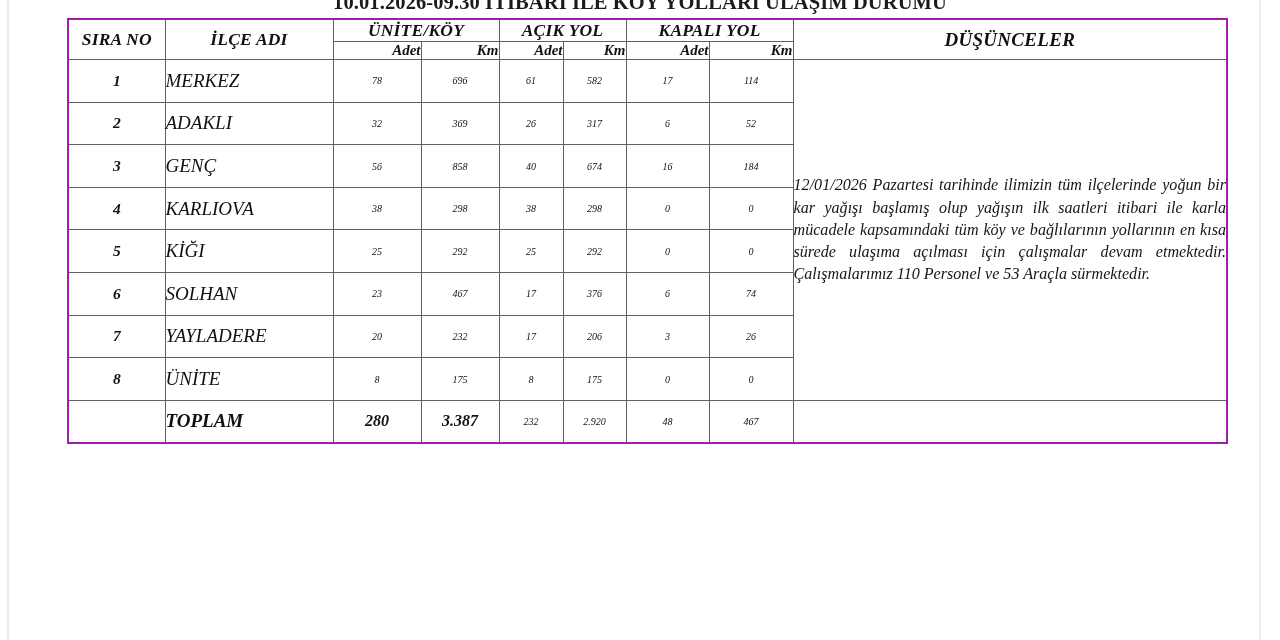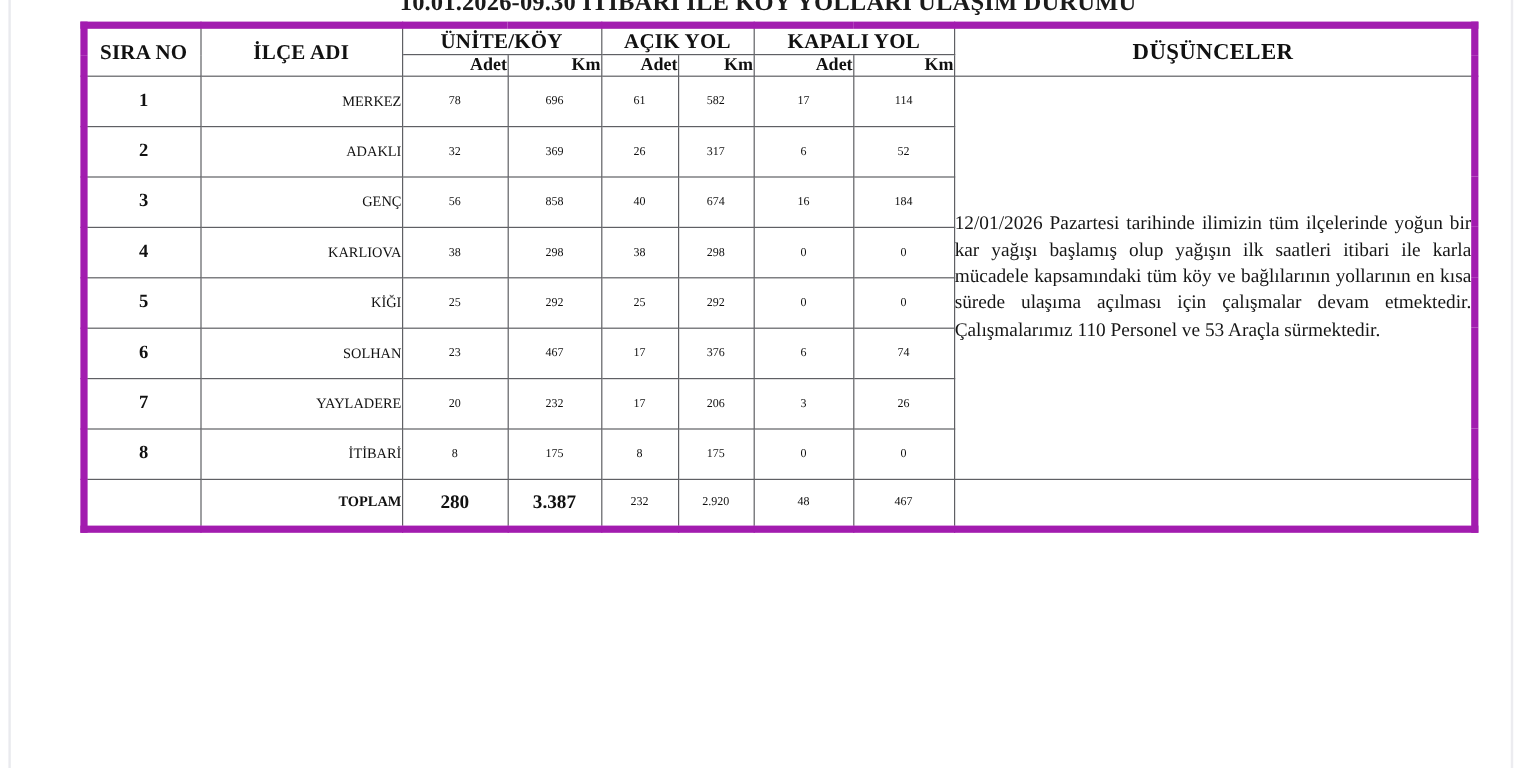--- a/index.html
+++ b/index.html
@@ -64,21 +64,22 @@
     table-layout: fixed;
     color: #111;
   }
   table.road-table td, table.road-table th {
     border: 1px solid #5f6064;
     padding: 0;
     vertical-align: middle;
     background: #fff;
   }
   table.road-table {
-    border: 6px solid #a21caf;
+    border: 2px solid #a21caf;
+    font-style: italic;
   }
 
   th.h-main {
     font-size: 17.5px;
     font-weight: bold;
     text-align: center;
     letter-spacing: 0.2px;
   }
   th.h-sub {
     font-size: 15px;
@@ -92,22 +93,22 @@
     letter-spacing: 0.3px;
     border-radius: 13px;
   }
 
   td.c-sira {
     text-align: center;
     font-size: 15.5px;
     font-weight: bold;
   }
   td.c-ilce {
-    text-align: right;
-    font-size: 12px;
+    text-align: left;
+    font-size: 19px;
     padding-left: 9px;
   }
   td.c-num {
     text-align: center;
     font-size: 10px;
   }
   tr.total-row td.c-ilce,
   tr.total-row td.c-num-bold {
     font-weight: bold;
   }
@@ -249,21 +250,21 @@
           <td class="c-num">20</td>
           <td class="c-num">232</td>
           <td class="c-num">17</td>
           <td class="c-num">206</td>
           <td class="c-num">3</td>
           <td class="c-num">26</td>
         </tr>
 
         <tr style="height:33.5px">
           <td class="c-sira">8</td>
-          <td class="c-ilce">İTİBARİ</td>
+          <td class="c-ilce">ÜNİTE</td>
           <td class="c-num">8</td>
           <td class="c-num">175</td>
           <td class="c-num">8</td>
           <td class="c-num">175</td>
           <td class="c-num">0</td>
           <td class="c-num">0</td>
         </tr>
 
         <tr class="total-row" style="height:33.5px">
           <td class="c-sira"></td>

